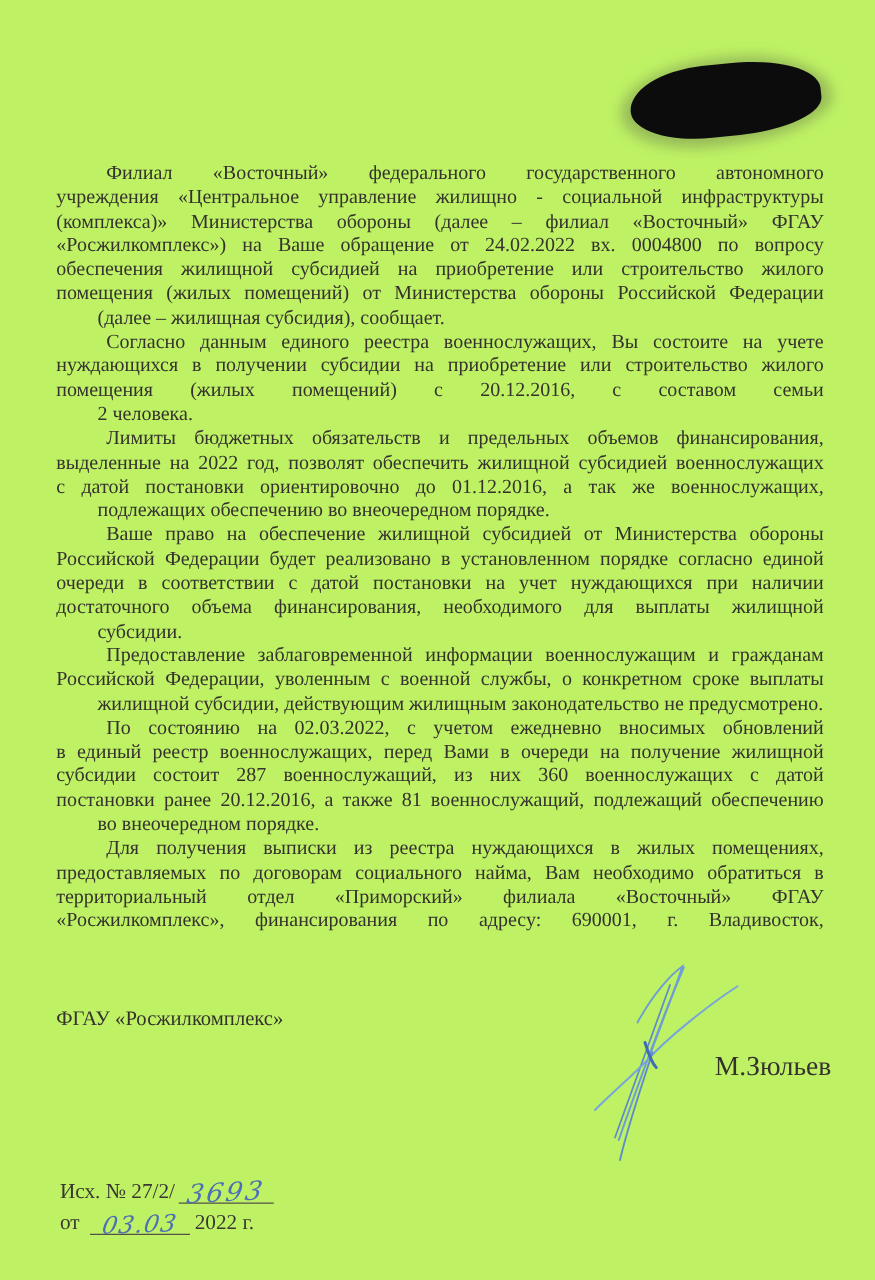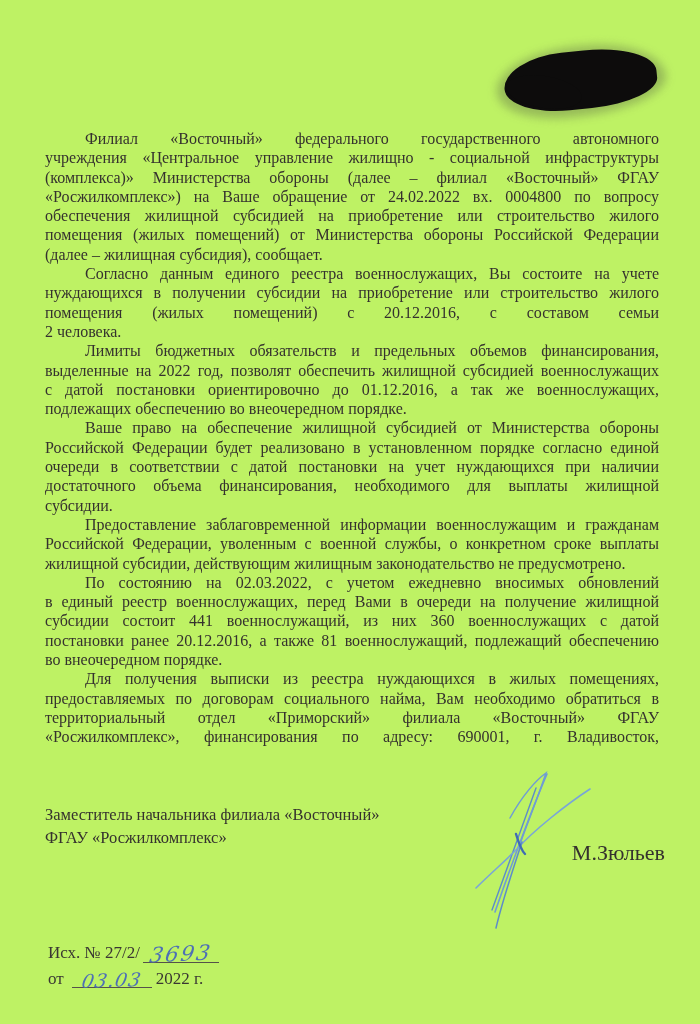--- a/index.html
+++ b/index.html
@@ -7,21 +7,21 @@
     position:relative; width:700px; height:1024px; margin:0 auto;
     background:#bef264; overflow:hidden;
     font-family:"Liberation Serif","DejaVu Serif",serif;
     color:#35322e;
   }
   
   .letter-body { position:absolute; left:45px; top:129px; width:614px;
     font-size:16px; line-height:19.3px; }
   .para { margin:0; }
   .line { text-align:justify; text-align-last:justify; }
-  .line.last { text-align-last:left; }
+  .line.last { text-align-last:left;margin-left:33px; }
   .line.first { text-indent:40px; }
 
   
   .red-halo { position:absolute; left:496px; top:46px; width:170px; height:70px;
     background:rgba(60,60,60,0.30); filter:blur(5px);
     border-radius:48% 52% 55% 45% / 55% 60% 45% 50%; transform:rotate(-7deg); }
   .red-blob { position:absolute; left:504px; top:51px; width:153px; height:58px;
     background:#0d0c0c; border-radius:46% 54% 52% 48% / 62% 55% 48% 55%;
     transform:rotate(-6deg); }
   .red-bump { position:absolute; left:506px; top:76px; width:76px; height:32px;
@@ -89,34 +89,33 @@
         <div class="line last">субсидии.</div>
       </div>
       <div class="para">
         <div class="line first">Предоставление заблаговременной информации военнослужащим и гражданам</div>
         <div class="line">Российской Федерации, уволенным с военной службы, о конкретном сроке выплаты</div>
         <div class="line last">жилищной субсидии, действующим жилищным законодательство не предусмотрено.</div>
       </div>
       <div class="para">
         <div class="line first">По состоянию на 02.03.2022, с учетом ежедневно вносимых обновлений</div>
         <div class="line">в единый реестр военнослужащих, перед Вами в очереди на получение жилищной</div>
-        <div class="line">субсидии состоит 441 военнослужащий, из них 360 военнослужащих с датой</div>
+        <div class="line">субсидии состоит 287 военнослужащий, из них 360 военнослужащих с датой</div>
         <div class="line">постановки ранее 20.12.2016, а также 81 военнослужащий, подлежащий  обеспечению</div>
         <div class="line last">во внеочередном порядке.</div>
       </div>
       <div class="para">
         <div class="line first">Для получения выписки из реестра нуждающихся в жилых помещениях,</div>
         <div class="line">предоставляемых по договорам социального найма, Вам необходимо обратиться в</div>
         <div class="line">территориальный отдел «Приморский» филиала «Восточный» ФГАУ</div>
         <div class="line">«Росжилкомплекс», финансирования по адресу: 690001, г. Владивосток,</div>
       </div>
     </div>
 
   <div class="sign-block">
-    <div>Заместитель начальника филиала «Восточный»</div>
     <div>ФГАУ «Росжилкомплекс»</div>
   </div>
 
   <svg class="signature" viewBox="0 0 140 178" xmlns="http://www.w3.org/2000/svg">
     <path d="M33,158 C48,115 67,62 85,20" stroke="#6f9cd4" stroke-width="1.6"></path>
     <path d="M30,156 C44,118 60,72 74,34" stroke="#5d8cc9" stroke-width="1.4"></path>
     <path d="M48,64 C60,42 74,26 84,19 C77,40 66,68 58,90" stroke="#6f9cd4" stroke-width="1.5"></path>
     <path d="M128,35 C105,50 72,76 55,95 C42,108 26,122 14,134" stroke="#79a5d9" stroke-width="1.6"></path>
     <path d="M60,88 C50,118 40,148 34,174" stroke="#5d8cc9" stroke-width="1.5"></path>
     <path d="M54,80 C57,90 60,97 63,100" stroke="#3f6cb4" stroke-width="2.4"></path>

